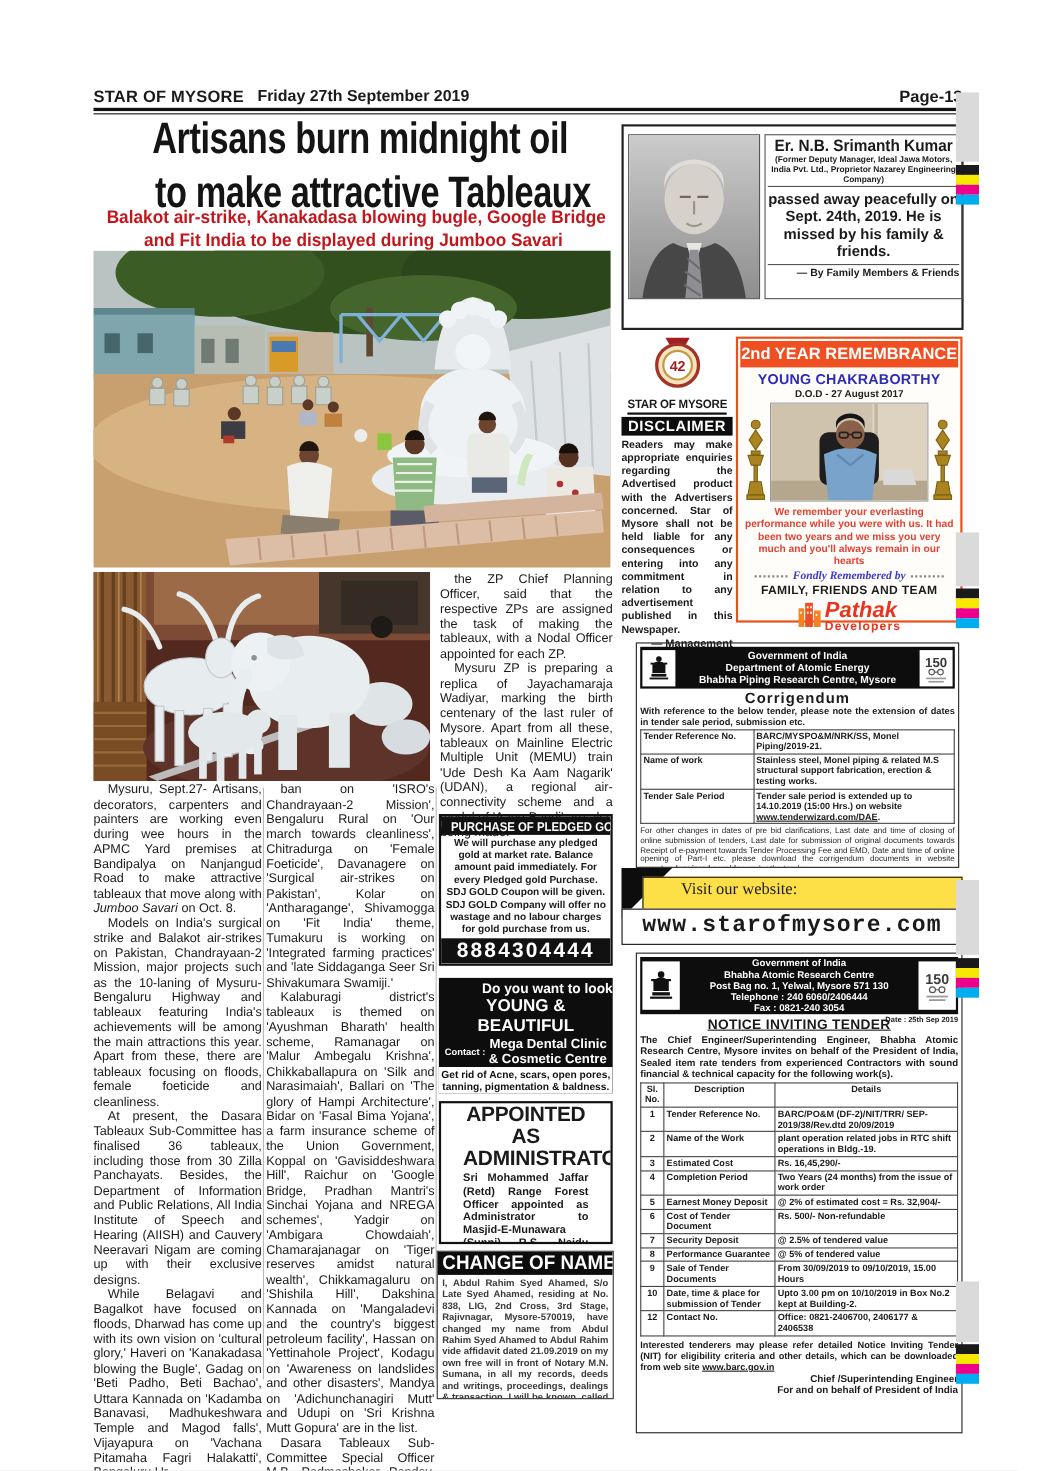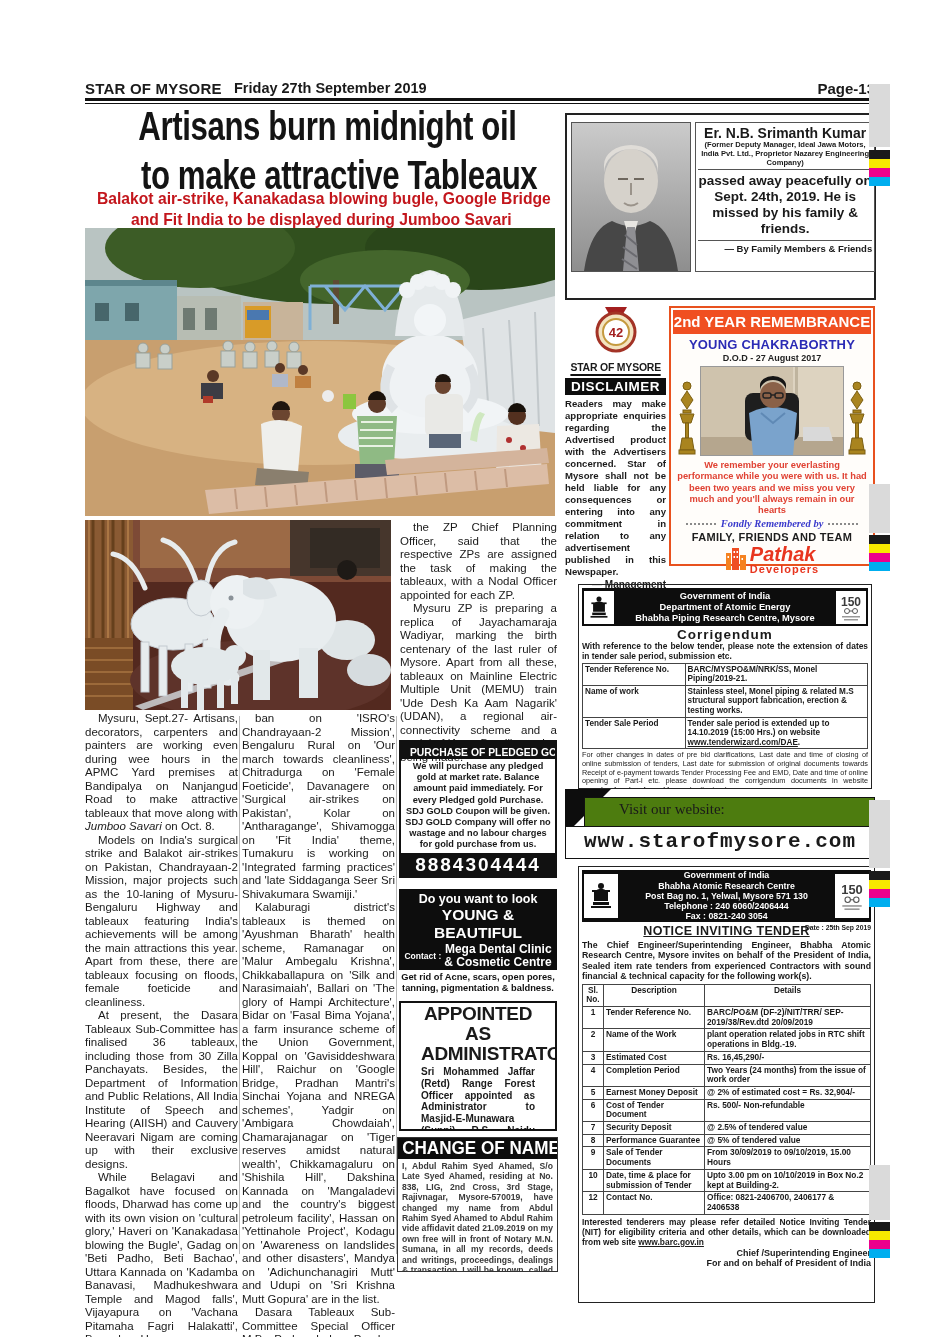--- a/index.html
+++ b/index.html
@@ -37,21 +37,21 @@
   #crule2{left:396px;top:716px;height:538px;}
 
   
   #gold{left:399px;top:740px;width:158px;height:138px;border:2px solid #111;box-sizing:border-box;overflow:hidden;}
   #gold .ttl{background:#111;color:#fff;text-align:center;height:17px;line-height:17px;}
   #gold .ttl span{font-size:11.5px;font-weight:bold;transform:scaleX(.9);transform-origin:center;white-space:nowrap;display:inline-block;}
   #gold .bdy{font-size:9.2px;line-height:11.2px;font-weight:bold;text-align:center;padding:2px 3px;}
   #gold .ph{background:#111;color:#fff;text-align:center;font-size:19px;font-weight:bold;letter-spacing:2px;height:23px;line-height:23px;}
 
   #beauty{left:399px;top:889px;width:158px;height:105px;background:#0d0d0d;color:#fff;box-sizing:border-box;overflow:hidden;text-align:center;}
-  #beauty .l1{font-size:12.5px;font-weight:bold;padding-top:3px;}
+  #beauty .l1{font-size:12.5px;font-weight:bold;padding-top:3px;text-align:right;}
   #beauty .l2{font-size:15.5px;font-weight:bold;}
   #beauty .crow{font-size:0;margin-top:1px;}
   #beauty .clab{font-size:8.5px;font-weight:bold;vertical-align:middle;margin-right:3px;}
   #beauty .cn{display:inline-block;vertical-align:middle;font-size:12px;font-weight:bold;line-height:12.5px;text-align:right;}
   #beauty .strip{background:#fff;color:#111;font-size:9.3px;line-height:11px;font-weight:bold;padding:2px 2px;margin-top:2px;}
 
   #admin{left:399px;top:1001px;width:158px;height:130px;border:2px solid #111;box-sizing:border-box;overflow:hidden;padding:1px 20px;}
   #admin .t{font-size:19px;line-height:20px;font-weight:bold;text-align:center;letter-spacing:-.3px;}
   #admin .bdy{font-size:10px;line-height:11.8px;text-align:justify;margin-top:2px;font-weight:bold;}
   #admin .by{font-size:10.5px;line-height:12.5px;font-weight:bold;text-align:right;margin-top:2px;}
@@ -109,21 +109,21 @@
   #corr .ttl{text-align:center;font-size:13.5px;font-weight:bold;letter-spacing:1px;margin-top:1px;}
   #corr .intro{font-size:8.4px;line-height:9.8px;font-weight:bold;text-align:justify;}
   #corr table{width:100%;border-collapse:collapse;margin-top:1px;}
   #corr td{border:1px solid #444;font-size:8.2px;line-height:9.6px;padding:1px 2px;vertical-align:top;font-weight:bold;}
   #corr td.lb{width:36%;}
   #corr .fine{font-size:7.3px;line-height:8.6px;text-align:justify;margin-top:2px;color:#222;}
 
   
   #webtri{left:565px;top:789px;width:0;height:0;border-top:46px solid #0d0d0d;border-right:46px solid transparent;}
   #web1{left:584px;top:797px;width:291px;height:40px;border:1.5px solid #111;box-sizing:border-box;
-        font-family:"Liberation Serif",serif;font-size:15px;line-height:23px;padding-left:34px;background:#4d7c0f;}
+        font-family:"Liberation Serif",serif;font-size:15px;line-height:23px;padding-left:34px;background:#fde047;}
   #web2{left:565px;top:826px;width:310px;height:33px;border:1.5px solid #111;box-sizing:border-box;background:#fff;
         font-family:"Liberation Mono",monospace;font-size:21px;font-weight:bold;text-align:center;line-height:30px;letter-spacing:1px;}
 
   
   #nit{left:578px;top:866px;width:297px;height:437px;border:1.5px solid #222;box-sizing:border-box;padding:3px;overflow:hidden;}
   #nit .gov-hd{height:52px;}
   #nit .gov-hd .emb,#nit .gov-hd .g150{width:34px;height:44px;}
   #nit .gov-hd .mid{font-size:8.8px;line-height:10.2px;}
   #nit .trow{position:relative;margin-top:2px;height:15px;}
   #nit .trow .t{text-align:center;font-size:12.5px;font-weight:bold;text-decoration:underline;letter-spacing:.3px;}

